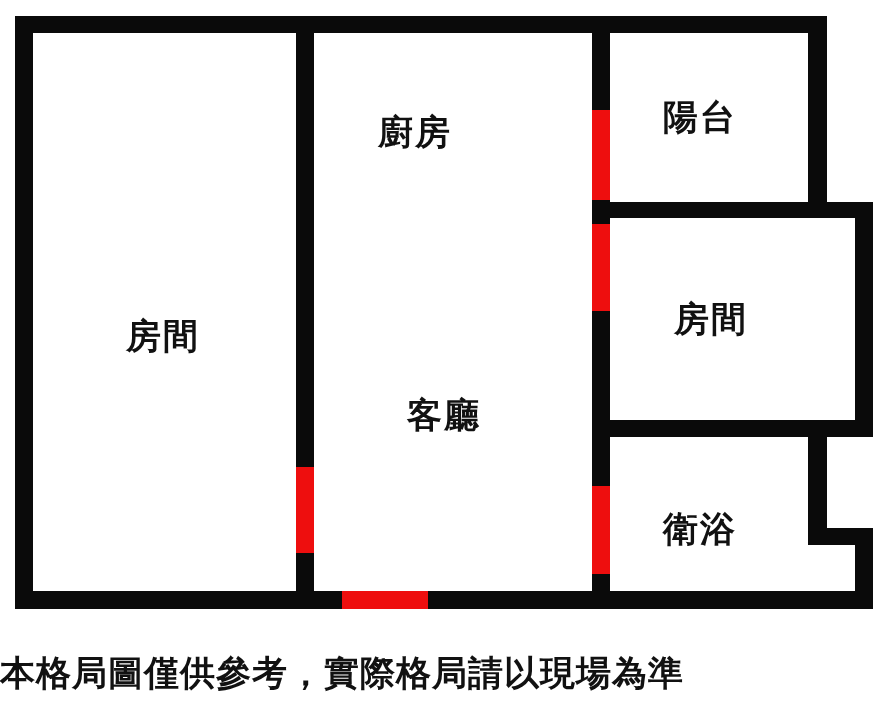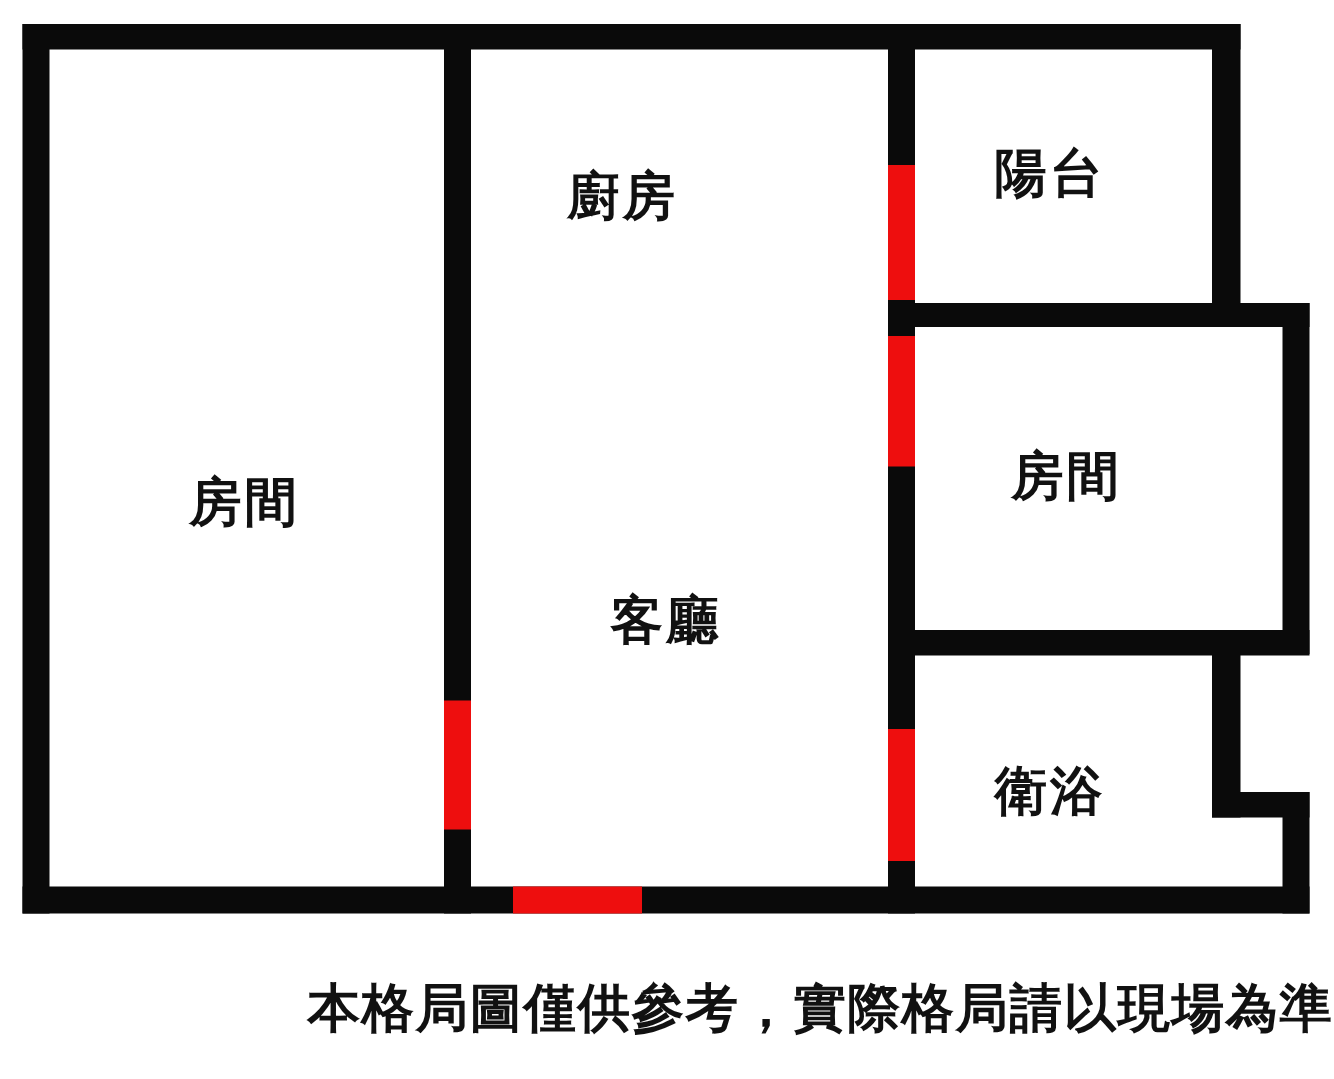--- a/index.html
+++ b/index.html
@@ -35,21 +35,21 @@
     font-weight: 600;
     letter-spacing: 2px;
     white-space: nowrap;
     line-height: 1;
   }
   .disclaimer {
     position: absolute;
     left: 0;
     top: 653px;
     width: 100%;
-    text-align: right;
+    text-align: left;
     font-size: 35px;
     font-weight: 600;
     letter-spacing: 1px;
     white-space: nowrap;
     line-height: 1.15;
   }
 </style>
 </head>
 <body>
 

